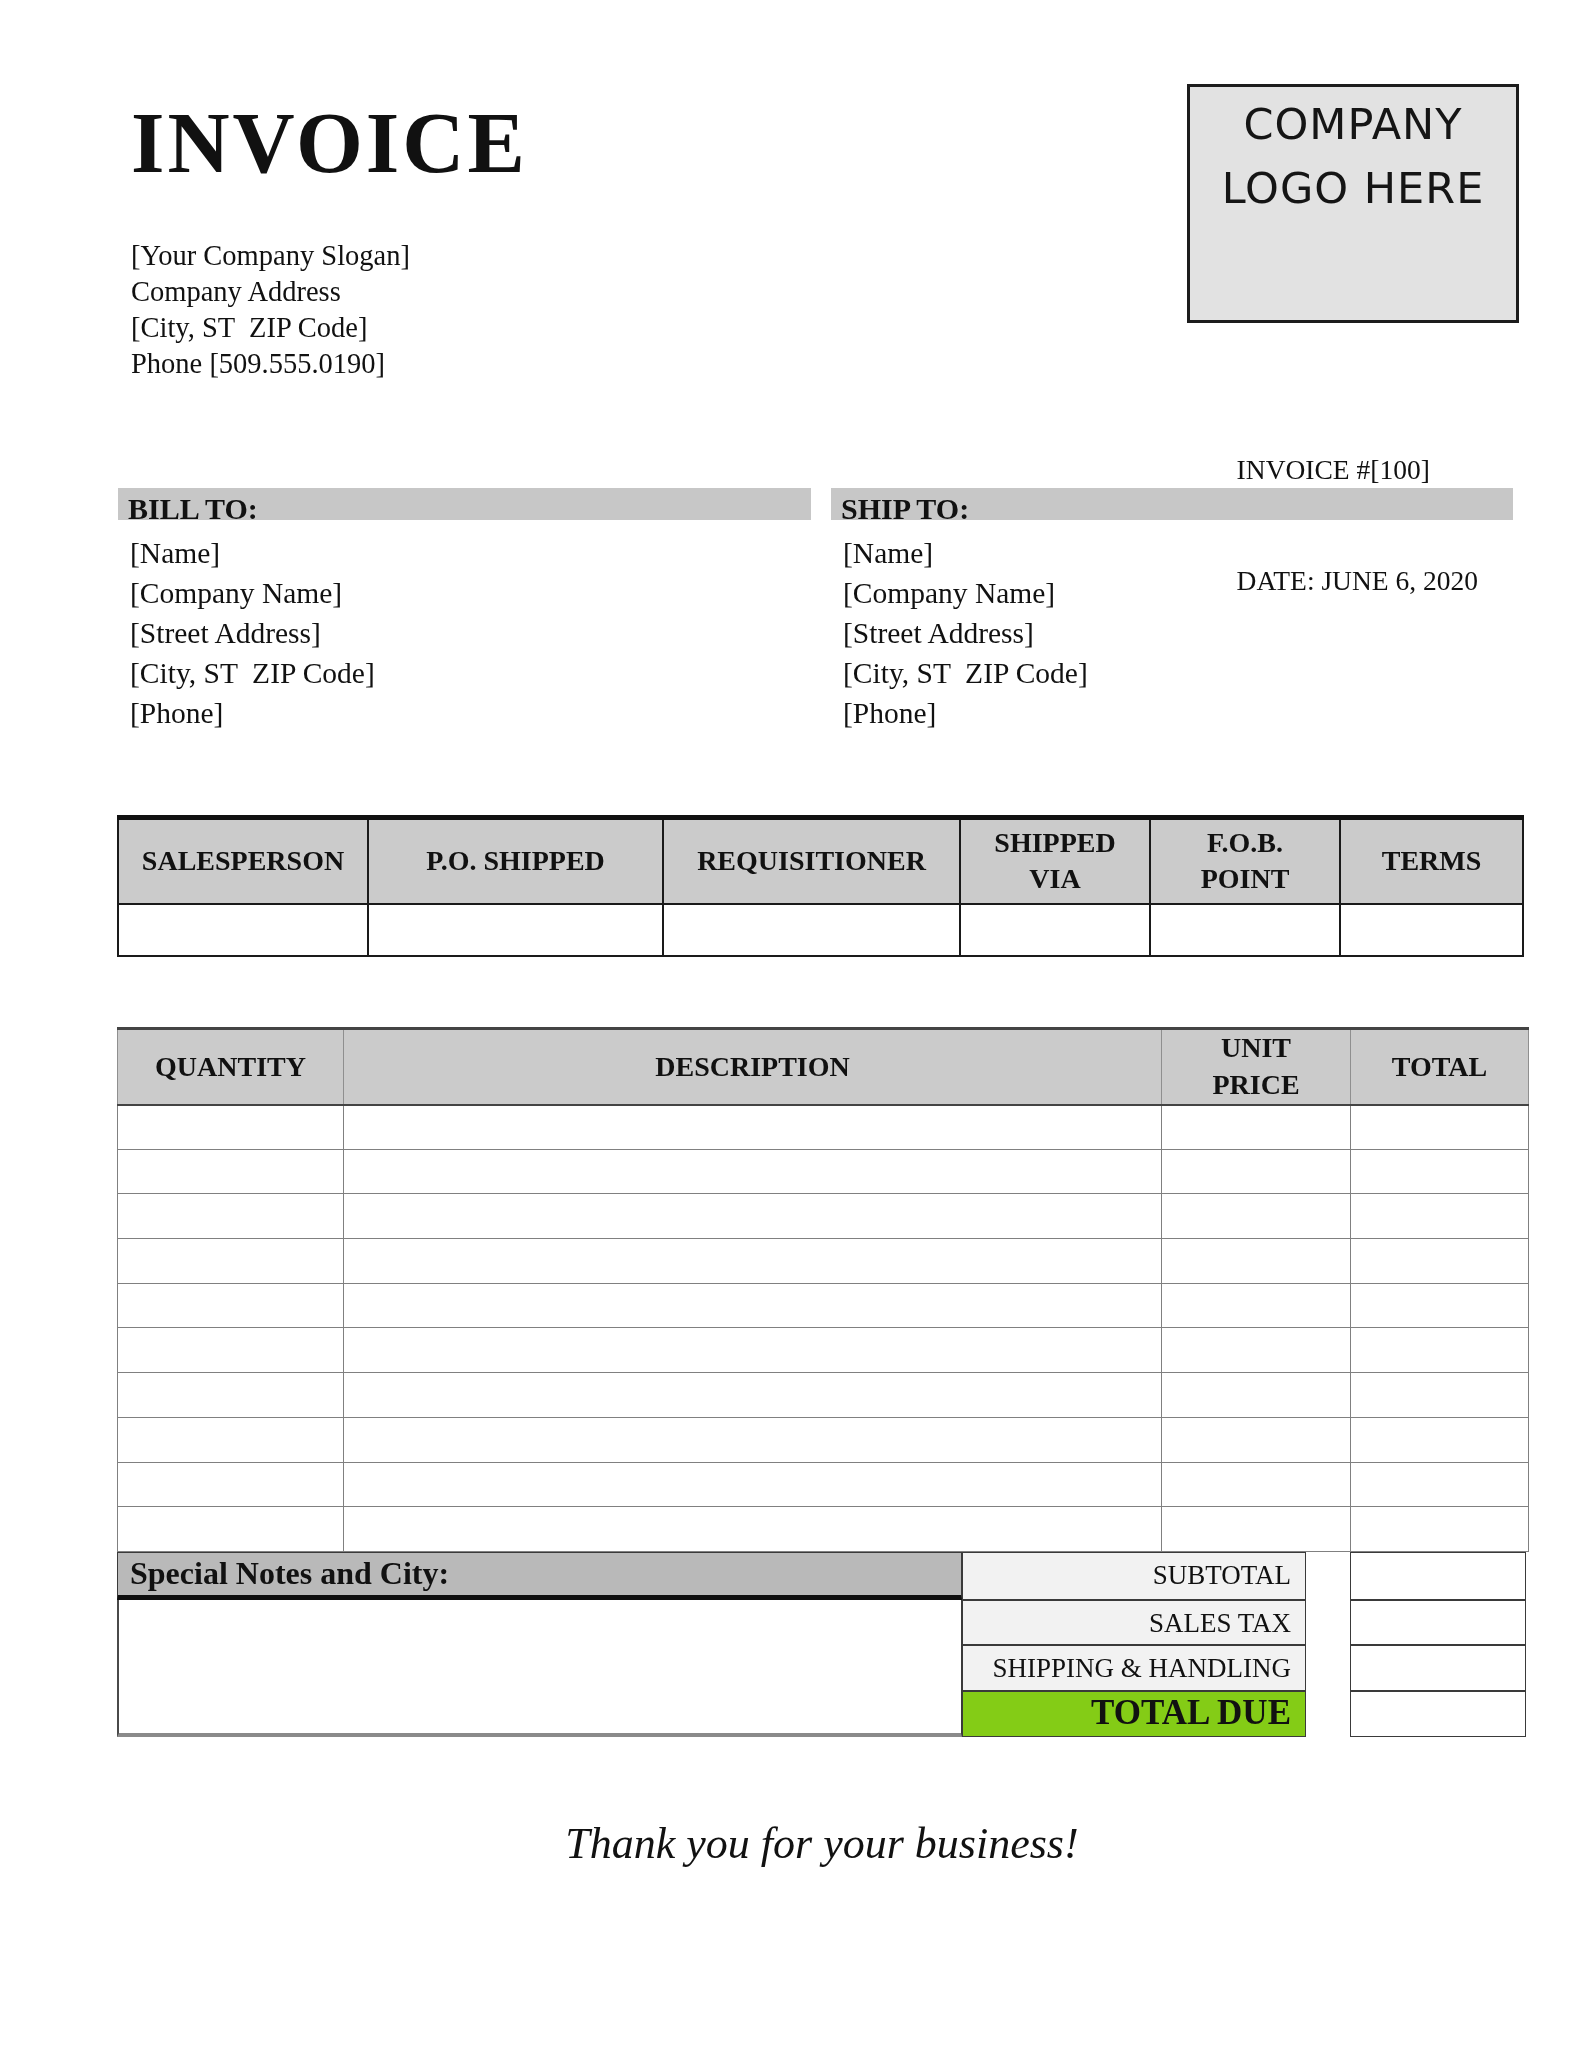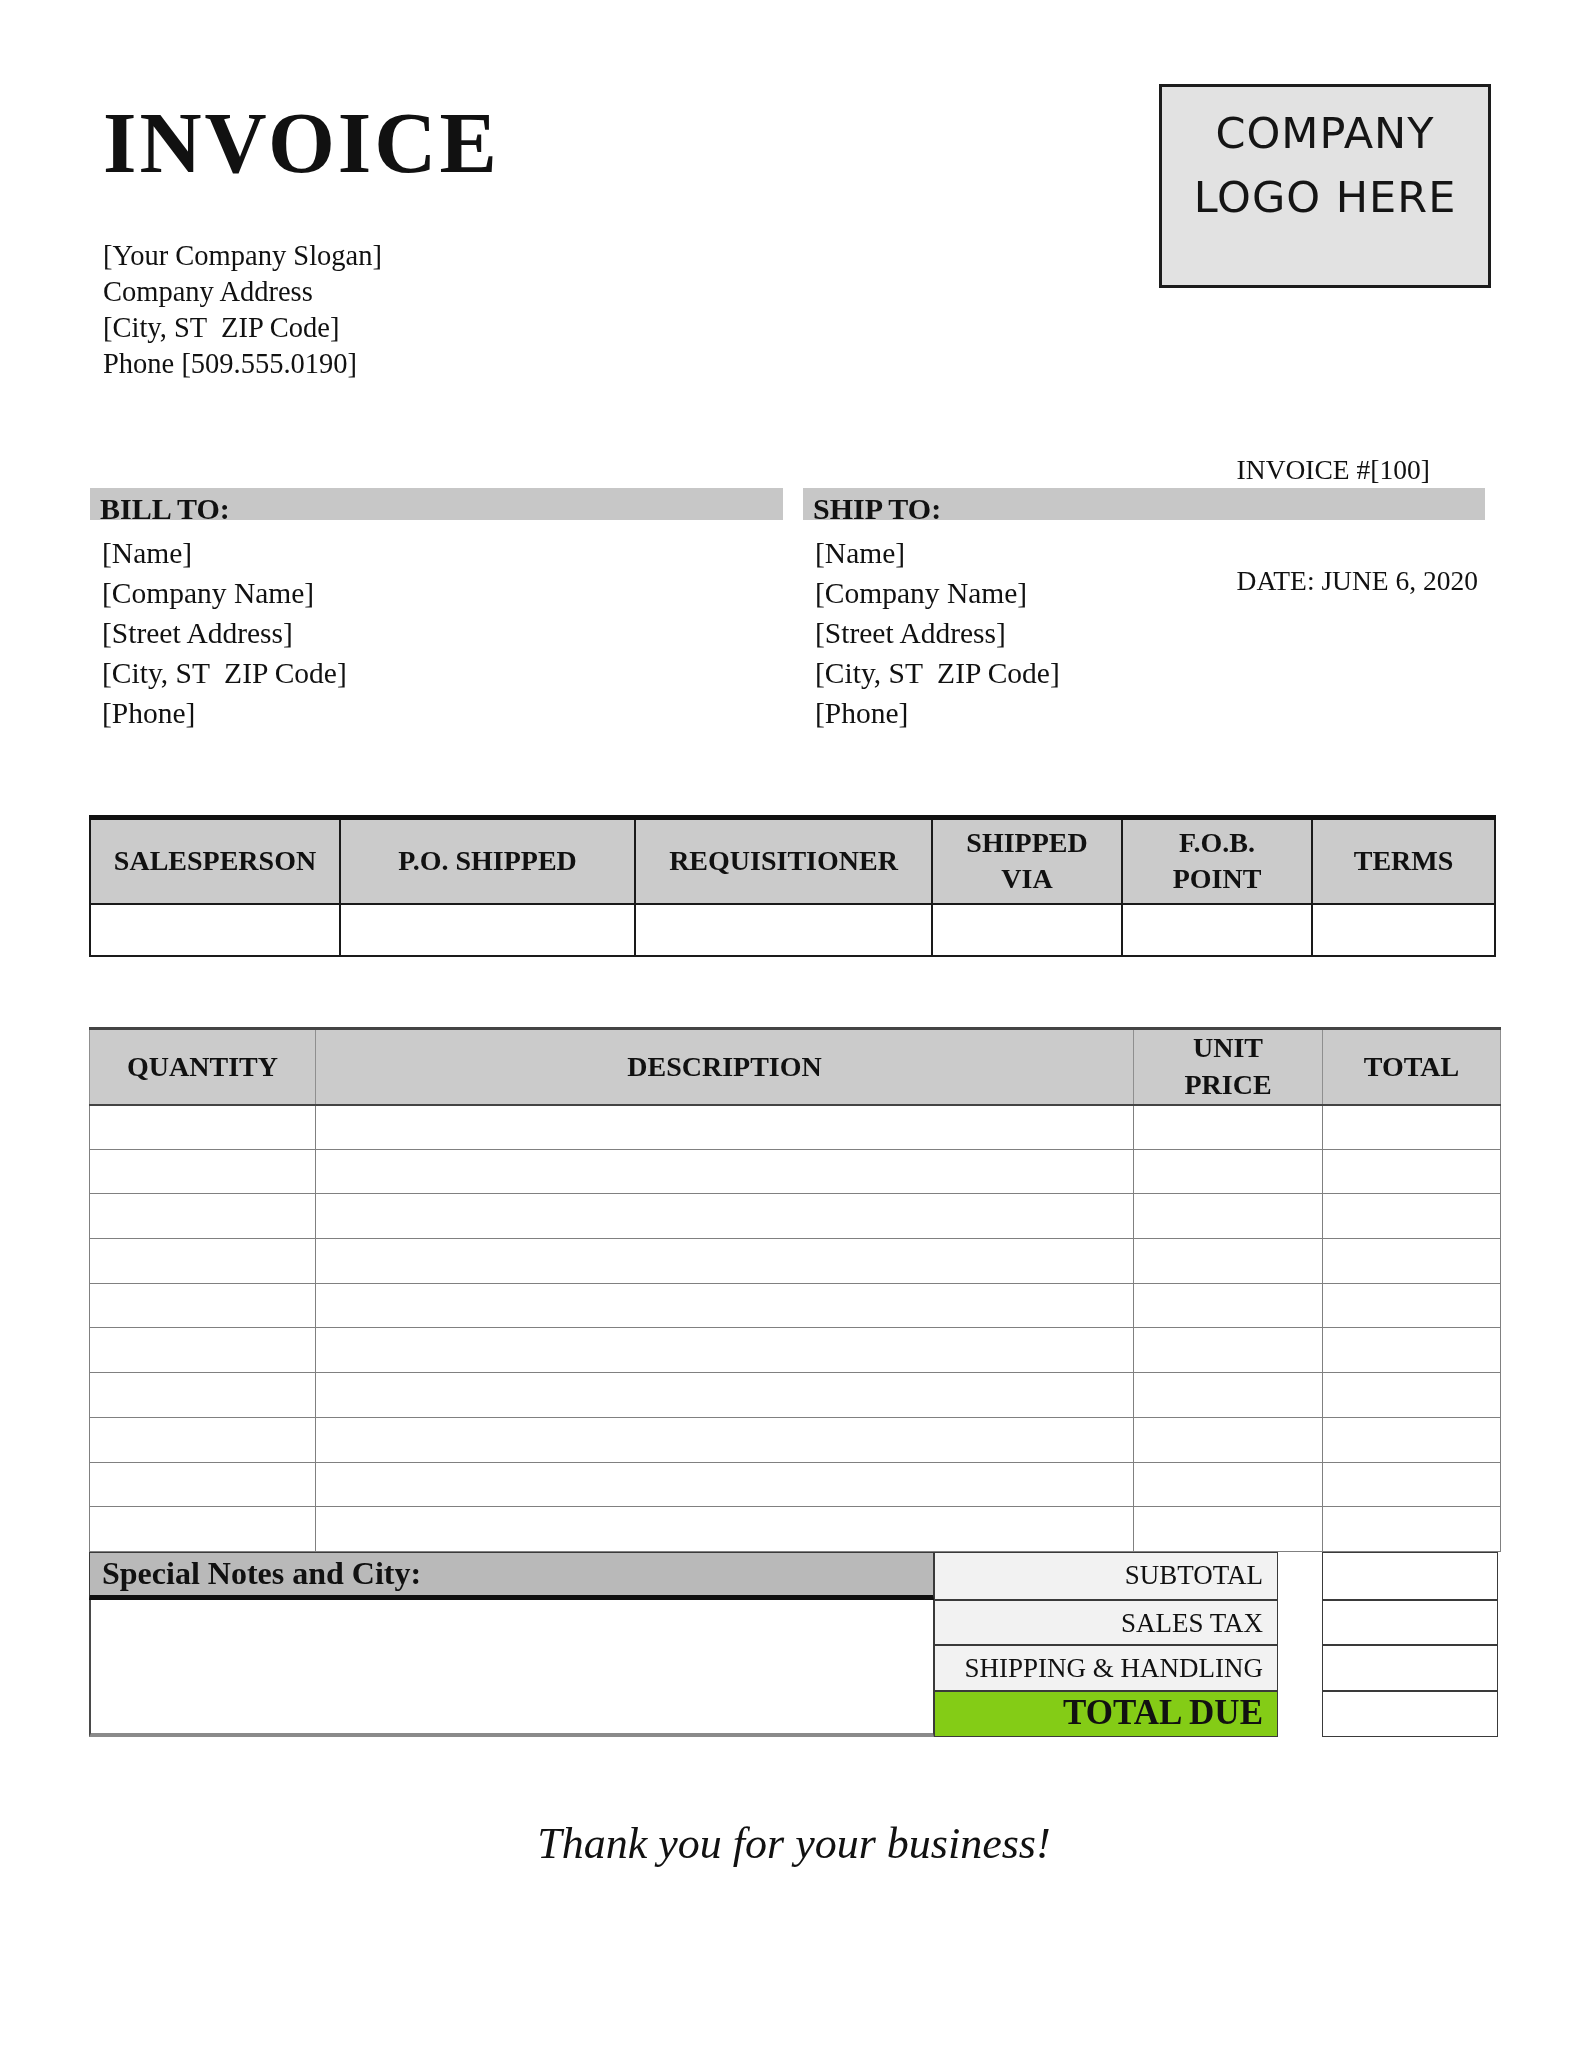--- a/index.html
+++ b/index.html
@@ -3,32 +3,32 @@
 <meta charset="utf-8">
 <style>
   * { margin: 0; padding: 0; box-sizing: border-box; }
   html, body { background: #ffffff; }
   body {
     width: 1588px; height: 2055px;
     font-family: "Liberation Serif", "DejaVu Serif", serif;
     color: #111111;
     position: relative;
   }
-  .abs { position: absolute; }
+  .abs { position: absolute; margin-left: 28px; }
 
   
   .invoice-title {
     left: 103px; top: 98px;
     font-size: 86px; line-height: 1.05; font-weight: bold;
     letter-spacing: 3px;
   }
   .logo-box {
-    left: 1159px; top: 84px; width: 332px; height: 204px;
+    left: 1159px; top: 84px; width: 332px; height: 239px;
     background: #e2e2e2; border: 3px solid #1c1c1c;
-    text-align: center; padding-top: 14px;
+    text-align: center; padding-top: 5px;
     font-family: "DejaVu Sans", "Liberation Sans", sans-serif;
     font-size: 43px; line-height: 64px; color: #151515;
     letter-spacing: 1px;
   }
   .company-block { left: 103px; top: 238px; }
   .company-name { font-size: 38px; font-weight: bold; line-height: 46px; margin-bottom: 8px; }
   .company-line { font-size: 28.5px; line-height: 36px; white-space: pre-wrap; }
 
   .invoice-meta { right: 110px; top: 377px; text-align: left; font-size: 27.5px; line-height: 37px; white-space: pre-wrap; }
 

